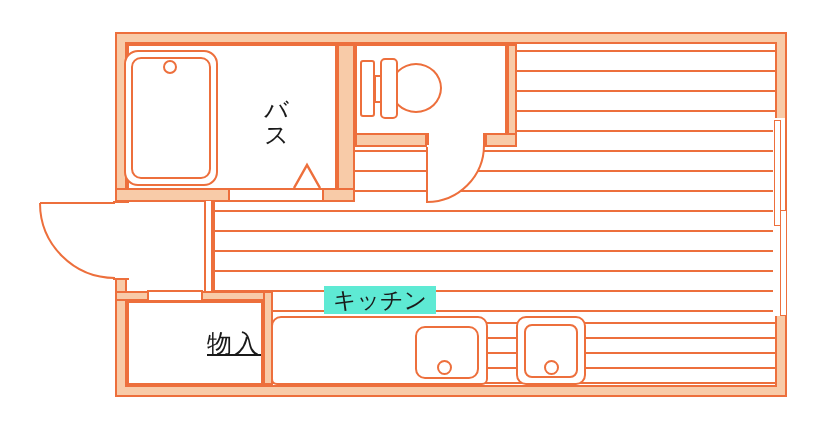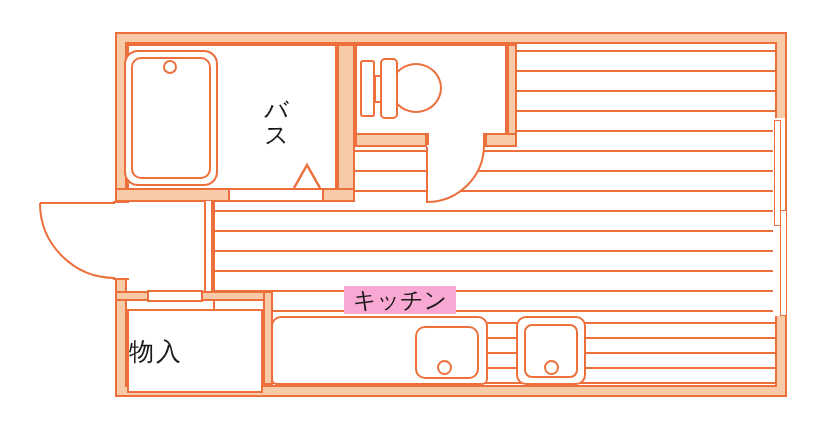--- a/index.html
+++ b/index.html
@@ -43,37 +43,37 @@
   .toilet-seat{left:380px;top:58px;width:18px;height:61px;border:2px solid var(--line);border-radius:5px;background:#fff;}
   .toilet-conn{left:374px;top:75px;width:8px;height:28px;border:2px solid var(--line);background:#fff;}
   .toilet-tank{left:360px;top:60px;width:15px;height:57px;border:2px solid var(--line);border-radius:3px;background:#fff;}
   
   .entry-door-cut{left:113px;top:201px;width:16px;height:79px;background:#fff;border-top:2px solid var(--line);border-bottom:2px solid var(--line);}
   .entry-thin-wall{left:204px;top:201px;width:9px;height:90px;background:#fff;border-left:2px solid var(--line);border-right:2px solid var(--line);}
   
   .w-storage-top{left:115px;top:291px;width:158px;height:10px;}
   .storage-door{left:147px;top:290px;width:56px;height:12px;background:#fff;border:2px solid var(--line);}
   .w-storage-right{left:263px;top:291px;width:10px;height:94px;}
-  .storage-room{left:127px;top:309px;width:136px;height:84px;display:flex;align-items:center;justify-content:flex-start;}
+  .storage-room{left:127px;top:301px;width:136px;height:84px;display:flex;align-items:center;justify-content:flex-end;text-decoration:underline;}
   
   .kitchen-counter{left:271px;top:316px;width:217px;height:69px;background:#fff;border:2px solid var(--line);border-radius:10px 10px 6px 6px;}
   .kitchen-sink{left:415px;top:326px;width:64px;height:53px;background:#fff;border:2px solid var(--line);border-radius:10px;}
   .sink-drain{left:437px;top:360px;width:15px;height:15px;border:2px solid var(--line);border-radius:50%;background:#fff;}
   .stove-unit{left:516px;top:316px;width:70px;height:69px;background:#fff;border:2px solid var(--line);border-radius:10px;}
   .stove-inner{left:524px;top:324px;width:54px;height:54px;background:#fff;border:2px solid var(--line);border-radius:8px;}
   .stove-drain{left:544px;top:360px;width:15px;height:15px;border:2px solid var(--line);border-radius:50%;background:#fff;}
   
   .window-cut{left:773px;top:118px;width:12px;height:198px;background:#fff;}
   .sash{background:#fff;border:1.5px solid var(--line);}
   .sash-1{left:774px;top:120px;width:7px;height:106px;}
   .sash-2{left:780px;top:210px;width:7px;height:106px;}
   
   .lbl{color:var(--text);display:flex;align-items:center;justify-content:center;line-height:1.05;}
   .lbl-main{left:470px;top:197px;width:248px;height:56px;background:#fff;font-size:44px;font-weight:600;letter-spacing:1px;}
-  .lbl-kitchen{left:344px;top:286px;width:112px;height:28px;background:#f9a8d4;font-size:23px;font-weight:500;}
+  .lbl-kitchen{left:324px;top:286px;width:112px;height:28px;background:#5eead4;font-size:23px;font-weight:500;}
   .lbl-bath{left:258px;top:80px;width:38px;height:64px;font-size:24px;writing-mode:vertical-rl;text-orientation:upright;letter-spacing:2px;}
   .lbl-storage{font-size:25px;letter-spacing:2px;}
   
   .door-svg{left:0;top:0;width:840px;height:431px;pointer-events:none;}
   .door-svg path,.door-svg line{vector-effect:non-scaling-stroke;}
 </style>
 </head>
 <body>
 
 <div class="stage">

